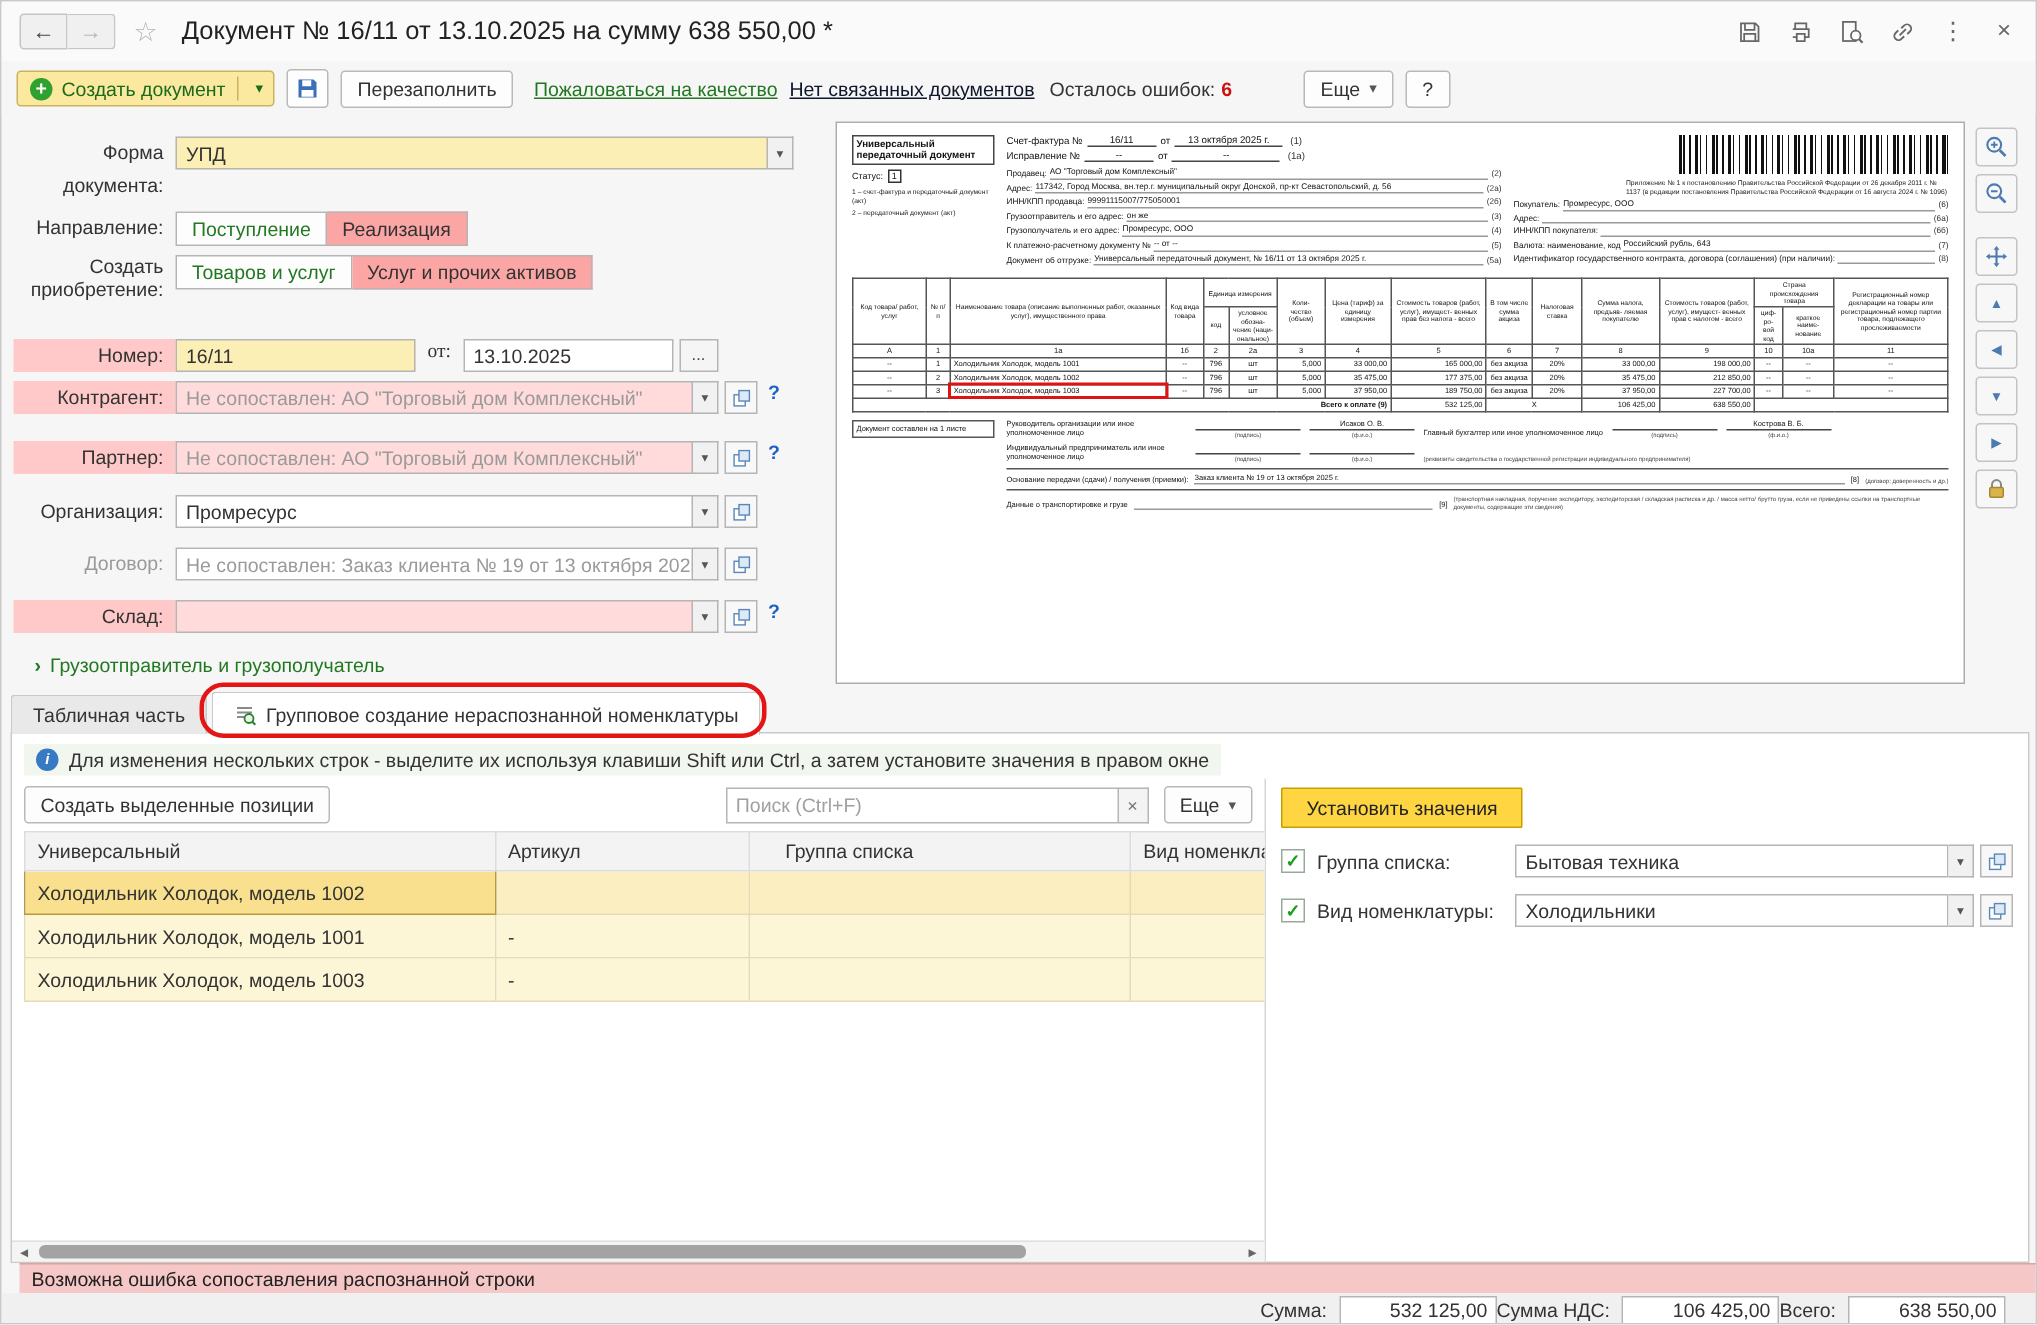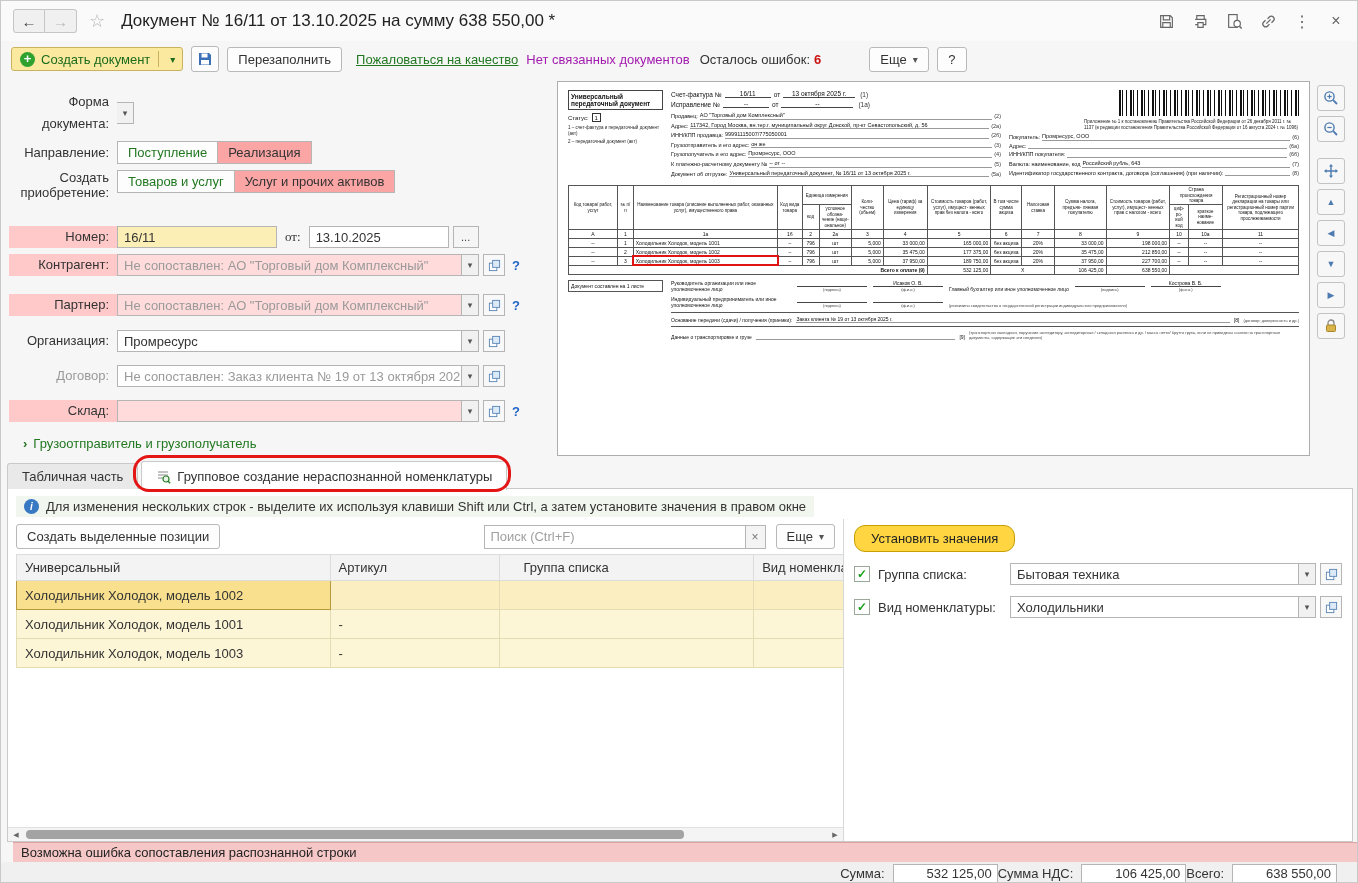--- a/index.html
+++ b/index.html
@@ -21,29 +21,29 @@
 
 
 .toolbar { position:absolute; left:0; top:40px; width:100%; height:36px; display:flex; align-items:center; gap:8px; padding:0 10px; background:#f6f6f6; }
 .btn { border:1px solid #b9b9b9; background:#fdfdfd; border-radius:3px; padding:4px 10px; font-size:13px; color:#333; cursor:pointer; display:inline-flex; align-items:center; gap:6px; }
 .btn-create { background:#fbe9a0; border-color:#c9b35f; color:#1c6b1c; padding:3px 4px 3px 8px; }
 .plus-circle { width:15px; height:15px; border-radius:50%; background:#2ea12e; color:#fff; font-size:13px; line-height:14px; text-align:center; font-weight:bold; }
 .btn-create .split { width:1px; height:16px; background:#c9b35f; margin:0 2px; }
 .btn-create .dd { color:#1c6b1c; font-size:10px; padding:0 3px; }
 .iconbtn { width:28px; height:26px; border:1px solid #b9b9b9; background:#fdfdfd; border-radius:3px; display:flex; align-items:center; justify-content:center; cursor:pointer; }
 .link-green { color:#217821; text-decoration:underline; cursor:pointer; margin-left:6px; }
-.link-gray { color:#a21caf; cursor:pointer; }
+.link-gray { color:#0f172a; text-decoration:underline; cursor:pointer; }
 .errors { color:#333; margin-left:2px; }
 .errors b { color:#cc1111; font-weight:bold; margin-left:4px; }
 .btn .dd2 { font-size:10px; color:#555; }
 .btn-help { width:30px; justify-content:center; }
 
 
 .form-panel { position:absolute; left:0; top:78px; width:552px; height:380px; padding:12px 0 0 8px; }
-.frow { display:flex; align-items:center; margin-bottom:6px; }
+.frow { display:flex; margin-bottom:6px; }
 .flabel { width:108px; min-height:22px; line-height:22px; text-align:right; padding-right:8px; color:#333; flex:none; }
 .flabel.two { line-height:15px; padding-top:0; }
 .label-pink { background:#ffc9c9; }
 .label-gray { color:#9a9a9a; }
 .field { height:22px; border:1px solid #b5b5b5; background:#fff; display:flex; align-items:center; padding:0 6px; overflow:hidden; white-space:nowrap; }
 .field.yellow { background:#fcefb6; }
 .field.pink { background:#ffdbdb; }
 .field .ghost { color:#9a9a9a; }
 .combo-arrow { width:17px; height:22px; border:1px solid #b5b5b5; border-left:none; background:#f1f1f1; display:flex; align-items:center; justify-content:center; font-size:9px; color:#555; cursor:pointer; flex:none; }
 .choose-btn { width:22px; height:22px; border:1px solid #b5b5b5; background:#f8f8f8; margin-left:4px; display:flex; align-items:center; justify-content:center; cursor:pointer; flex:none; }
@@ -123,21 +123,21 @@
 .gtab th { width:322px; background:#f3f3f3; border:1px solid #dcdcdc; font-weight:normal; text-align:left; padding:5px 8px; color:#333; }
 .gtab th.c2 { width:180px; } .gtab th.c3 { width:274px;padding-left:24px; } .gtab th.c4 { width:168px; }
 .gtab td { border:1px solid #e6dcb4; background:#fcf5d6; padding:6px 8px; height:29px; white-space:nowrap; overflow:hidden; }
 .gtab tr.sel td { background:#fbeec0; }
 .gtab tr.sel td.namecell { background:#f8e08e; border:1px solid #b89a3e; }
 .hscroll { margin-top:auto; display:flex; align-items:center; height:14px; border-top:1px solid #e0e0e0; background:#f4f4f4; }
 .hs-btn { width:16px; text-align:center; font-size:7px; color:#666; cursor:pointer; }
 .hs-track { flex:1; position:relative; height:100%; cursor:pointer; }
 .hs-thumb { position:absolute; left:2px; top:2px; height:9px; width:82%; background:#a3a3a3; border-radius:4px; }
 .bp-right { flex:1; padding:6px 10px; }
-.btn-setvalues { background:#ffd642; border:1px solid #c79f00; border-radius:11px; padding:5px 16px; font-size:13px; color:#222; cursor:pointer; }
+.btn-setvalues { background:#ffd642; border:1px solid #c79f00; border-radius:1px; padding:5px 16px; font-size:13px; color:#222; cursor:pointer; }
 .rp-row { display:flex; align-items:center; margin-top:11px; }
 .cb { width:16px; height:16px; border:1px solid #9aa89a; background:#fff; color:#18a018; font-size:12px; font-weight:bold; text-align:center; line-height:14px; cursor:pointer; flex:none; }
 .rp-label { width:132px; margin-left:8px; color:#333; flex:none; }
 .rp-field { flex:1; }
 
 
 .statusbar { position:absolute; left:12px; top:841px; width:100%; height:20px; background:#f5c7c7; border-top:1px solid #dca3a3; line-height:19px; padding-left:8px; color:#222; }
 .totalsbar { position:absolute; left:0; top:861px; width:100%; height:22px; background:#f0f0f0; display:flex; align-items:center; justify-content:flex-end; padding-right:20px; }
 .tlabel { margin-right:8px; color:#333; }
 .tfield { width:105px; height:19px; border:1px solid #b5b5b5; background:#fff; text-align:right; padding:0 5px; line-height:18px; }
@@ -208,20 +208,23 @@
     <button class="btn" style="margin-left:40px">
         <span>Еще</span>
         <span class="dd2">▾</span>
       </button>
     <button class="btn btn-help">?</button>
   </div>
 
   <div class="form-panel">
     <div class="frow">
       <div class="flabel">Форма документа:</div>
+      <div class="field yellow" style="width:395px">
+          <span>УПД</span>
+        </div>
       <div class="combo-arrow">▾</div>
     </div>
     <div class="frow">
       <div class="flabel">Направление:</div>
       <div class="seg">
         <div class="segbtn active">Поступление</div>
         <div class="segbtn">Реализация</div>
       </div>
     </div>
     <div class="frow" style="align-items:flex-start">

